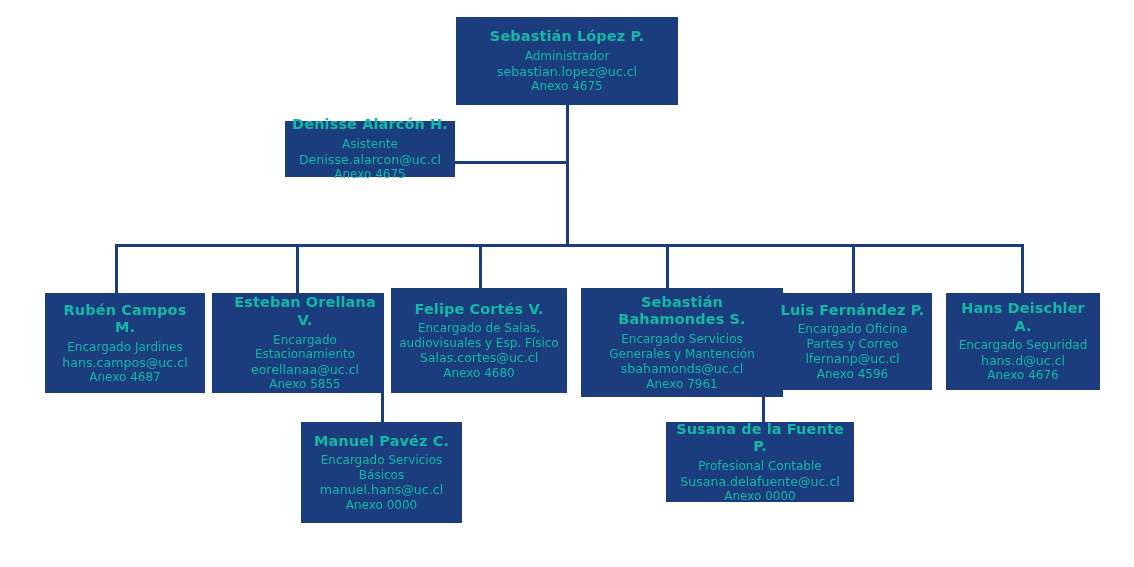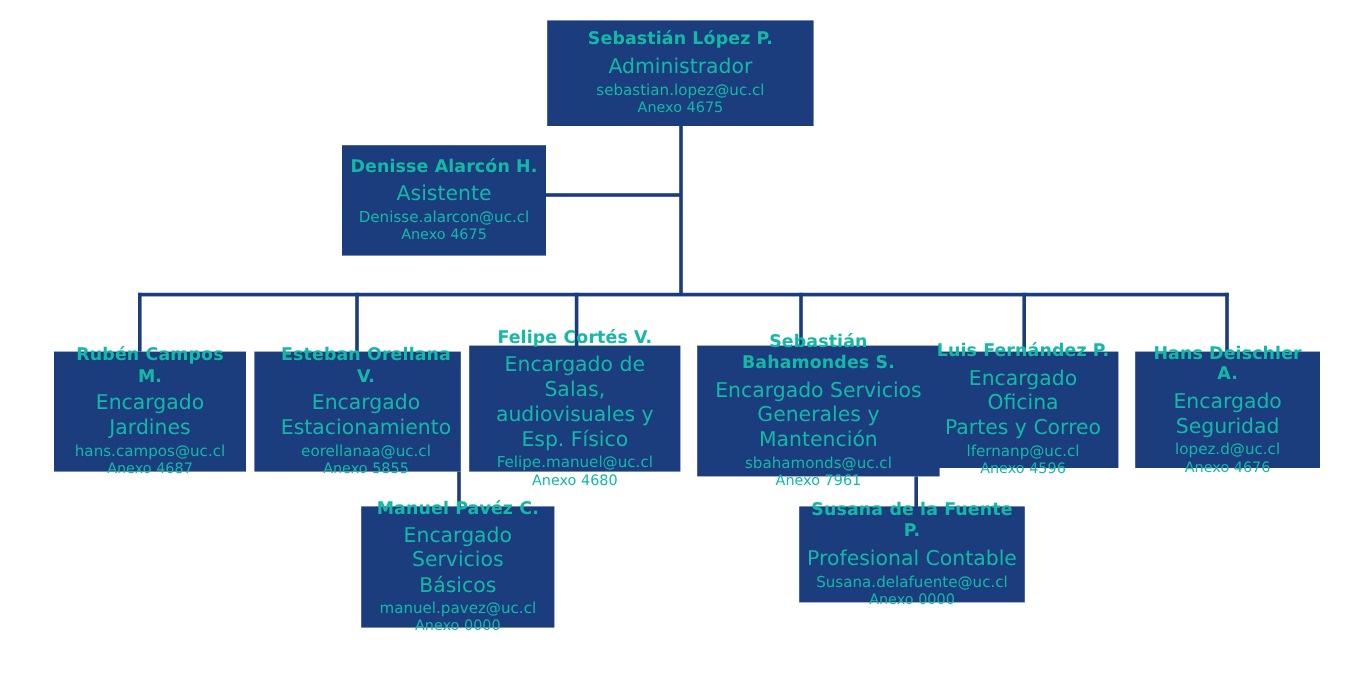--- a/index.html
+++ b/index.html
@@ -42,21 +42,21 @@
     line-height: 1.22;
   }
   .node .nm {
     font-weight: bold;
     font-size: 14.5px;
     letter-spacing: .1px;
     margin-bottom: 3px;
     white-space: pre-line;
   }
   .node .rl {
-    font-size: 17px;
+    font-size: 12px;
     white-space: pre-line;
   }
   .node .em {
     font-size: 12.6px;
     word-break: break-all;
   }
   .node .ax {
     font-size: 12px;
   }
 </style>
@@ -81,21 +81,21 @@
   <div class="line line-v" style="left:381px; top:393px; height:30px;"></div>
   <div class="line line-v" style="left:762px; top:397px; height:26px;"></div>
 
   <div class="node" style="left:456px; top:17px; width:222px; height:88px;">
     <div class="nm">Sebastián López P.</div>
     <div class="rl">Administrador</div>
     <div class="em">sebastian.lopez@uc.cl</div>
     <div class="ax">Anexo 4675</div>
   </div>
 
-  <div class="node" style="left:285px; top:121px; width:170px; height:92px;">
+  <div class="node" style="left:285px; top:121px; width:170px; height:56px;">
     <div class="nm">Denisse Alarcón H.</div>
     <div class="rl">Asistente</div>
     <div class="em">Denisse.alarcon@uc.cl</div>
     <div class="ax">Anexo 4675</div>
   </div>
 
   <div class="node" style="left:45px; top:293px; width:160px; height:100px;">
     <div class="nm">Rubén Campos M.</div>
     <div class="rl">Encargado Jardines</div>
     <div class="em">hans.campos@uc.cl</div>
@@ -107,21 +107,21 @@
     <div class="rl">Encargado
 Estacionamiento</div>
     <div class="em">eorellanaa@uc.cl</div>
     <div class="ax">Anexo 5855</div>
   </div>
 
   <div class="node" style="left:391px; top:288px; width:176px; height:105px;">
     <div class="nm">Felipe Cortés V.</div>
     <div class="rl">Encargado de Salas,
 audiovisuales y Esp. Físico</div>
-    <div class="em">Felipe.manuel@uc.cl</div>
+    <div class="em">Salas.cortes@uc.cl</div>
     <div class="ax">Anexo 4680</div>
   </div>
 
   <div class="node" style="left:581px; top:288px; width:202px; height:109px;">
     <div class="nm">Sebastián
 Bahamondes S.</div>
     <div class="rl">Encargado Servicios
 Generales y Mantención</div>
     <div class="em">sbahamonds@uc.cl</div>
     <div class="ax">Anexo 7961</div>
@@ -131,29 +131,29 @@
     <div class="nm">Luis Fernández P.</div>
     <div class="rl">Encargado Oficina
 Partes y Correo</div>
     <div class="em">lfernanp@uc.cl</div>
     <div class="ax">Anexo 4596</div>
   </div>
 
   <div class="node" style="left:946px; top:293px; width:154px; height:97px;">
     <div class="nm">Hans Deischler A.</div>
     <div class="rl">Encargado Seguridad</div>
-    <div class="em">lopez.d@uc.cl</div>
+    <div class="em">hans.d@uc.cl</div>
     <div class="ax">Anexo 4676</div>
   </div>
 
   <div class="node" style="left:301px; top:422px; width:161px; height:101px;">
     <div class="nm">Manuel Pavéz C.</div>
     <div class="rl">Encargado Servicios
 Básicos</div>
-    <div class="em">manuel.pavez@uc.cl</div>
+    <div class="em">manuel.hans@uc.cl</div>
     <div class="ax">Anexo 0000</div>
   </div>
 
   <div class="node" style="left:666px; top:422px; width:188px; height:80px;">
     <div class="nm">Susana de la Fuente P.</div>
     <div class="rl">Profesional Contable</div>
     <div class="em">Susana.delafuente@uc.cl</div>
     <div class="ax">Anexo 0000</div>
   </div>
 

